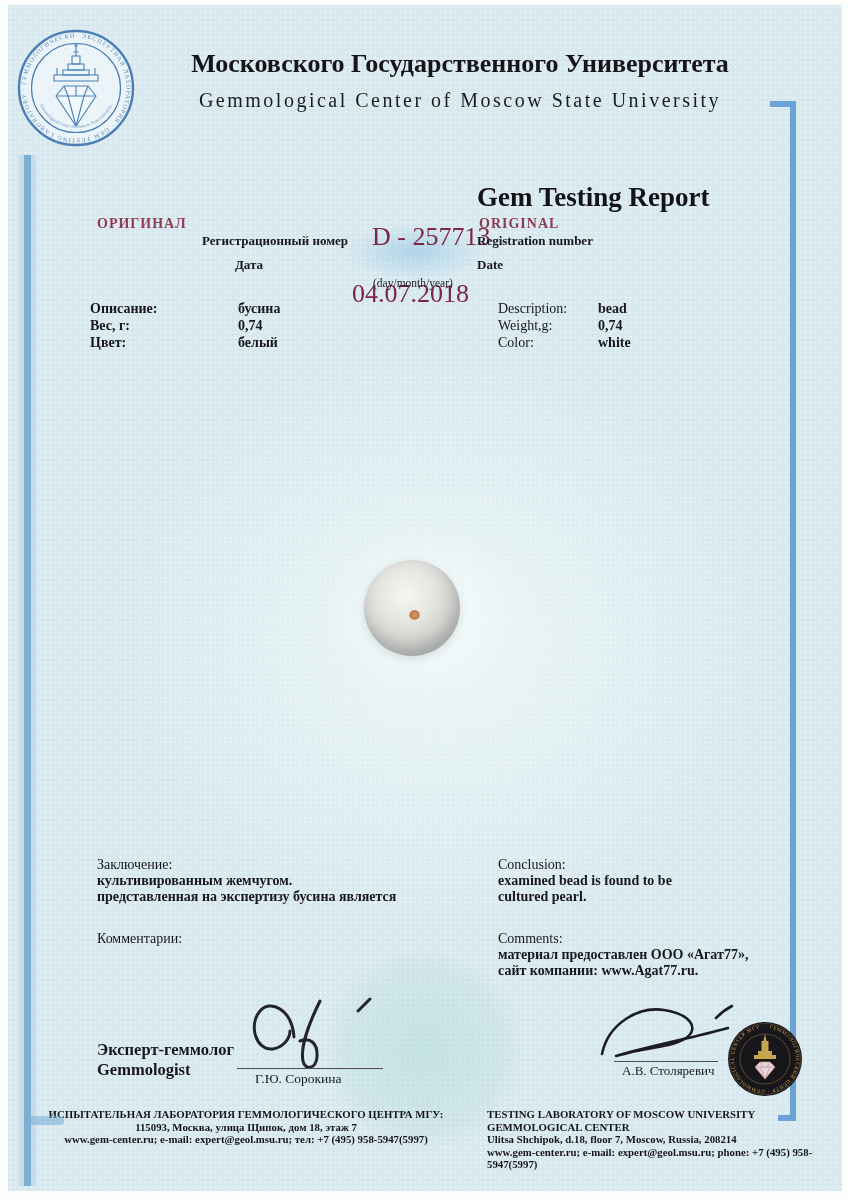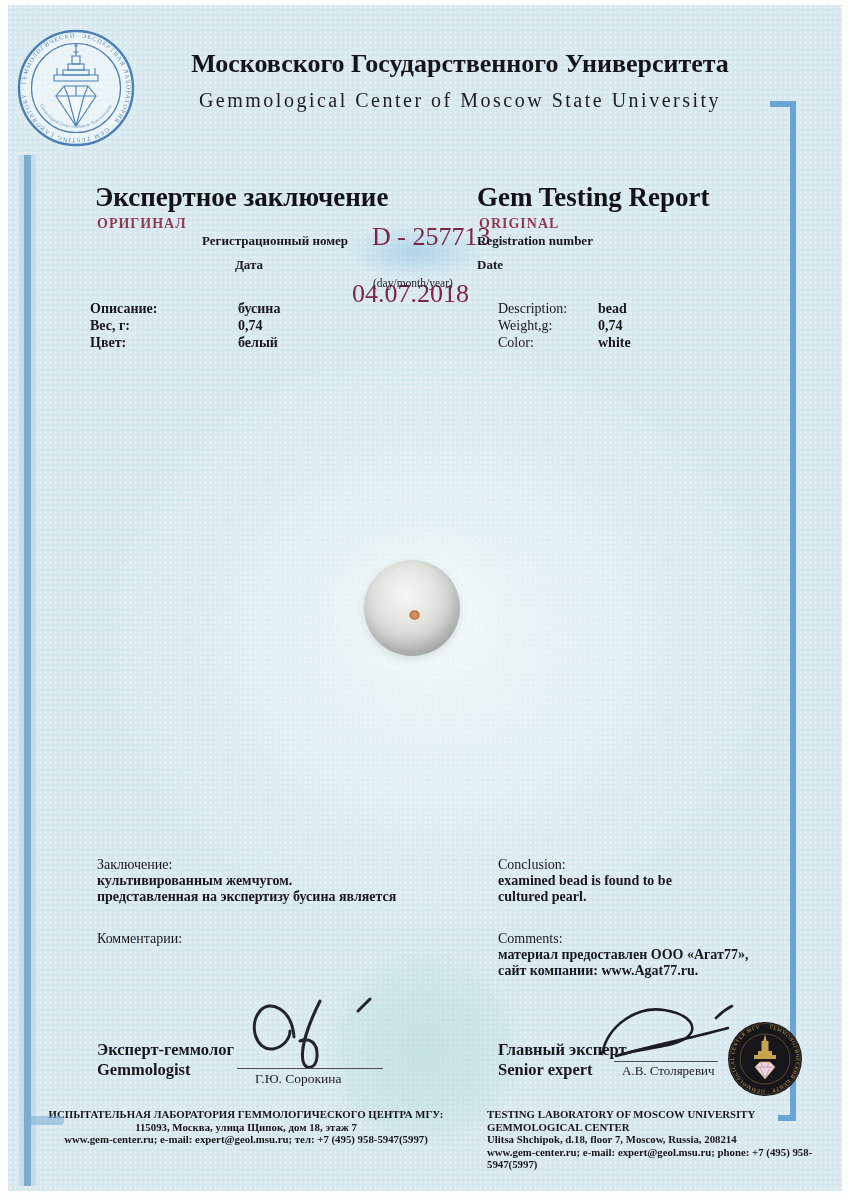--- a/index.html
+++ b/index.html
@@ -108,21 +108,20 @@
         <path d="M60 98 L52 68 M60 98 L68 68"></path>
       </g>
     </svg>
   </div>
 
   <div class="hdr">
     <div class="hdr-ru">Московского Государственного Университета</div>
     <div class="hdr-en">Gemmological Center of Moscow State University</div>
   </div>
 
-  <div class="abs rt" style="left:95px;top:182px;">Экспертное заключение</div>
   <div class="abs rt" style="left:477px;top:182px;">Gem Testing Report</div>
   <div class="abs orig" style="left:97px;top:216px;">ОРИГИНАЛ</div>
   <div class="abs orig" style="left:479px;top:216px;">ORIGINAL</div>
 
   <div class="smudge"></div>
   <div class="abs lbl" style="left:150px;top:233px;width:198px;text-align:right;">Регистрационный номер</div>
   <div class="abs lbl" style="left:150px;top:257px;width:198px;text-align:center;">Дата</div>
   <div class="abs regval" style="left:372px;top:222px;">D - 257713</div>
   <div class="abs regval" style="left:352px;top:247px;margin-top:32px;">04.07.2018</div>
   <div class="abs dayfmt" style="left:373px;top:277px;">(day/month/year)</div>
@@ -181,24 +180,20 @@
   <div class="abs" style="left:240px;top:993px;width:150px;height:80px;">
     <svg width="150" height="80" viewBox="0 0 150 80" fill="none" stroke="#23232c" stroke-width="3" stroke-linecap="round">
       <path d="M54 44 C52 16 30 6 20 18 C8 32 16 58 33 56 C44 54 50 45 50 38"></path>
       <path d="M80 8 C70 28 60 54 63 68 C65 78 76 76 77 64 C78 50 70 44 60 48"></path>
       <path d="M118 18 L130 6"></path>
     </svg>
   </div>
   <div class="sigline" style="left:237px;top:1068px;width:146px;"></div>
   <div class="abs signame" style="left:255px;top:1071px;">Г.Ю. Сорокина</div>
 
-  <div class="abs role" style="left:498px;top:1040px;">
-    <div>Главный эксперт</div>
-    <div>Senior expert</div>
-  </div>
   <div class="abs" style="left:596px;top:998px;width:140px;height:70px;">
     <svg width="140" height="70" viewBox="0 0 140 70" fill="none" stroke="#1c1c26" stroke-width="2.6" stroke-linecap="round">
       <path d="M6 56 C12 26 42 8 68 12 C94 16 104 30 90 40 C76 50 44 50 28 56"></path>
       <path d="M20 58 C54 48 96 40 132 30"></path>
       <path d="M120 20 C126 14 132 10 136 8"></path>
     </svg>
   </div>
   <div class="sigline" style="left:614px;top:1061px;width:104px;"></div>
   <div class="abs signame" style="left:622px;top:1063px;font-size:13px;">А.В. Столяревич</div>
 

